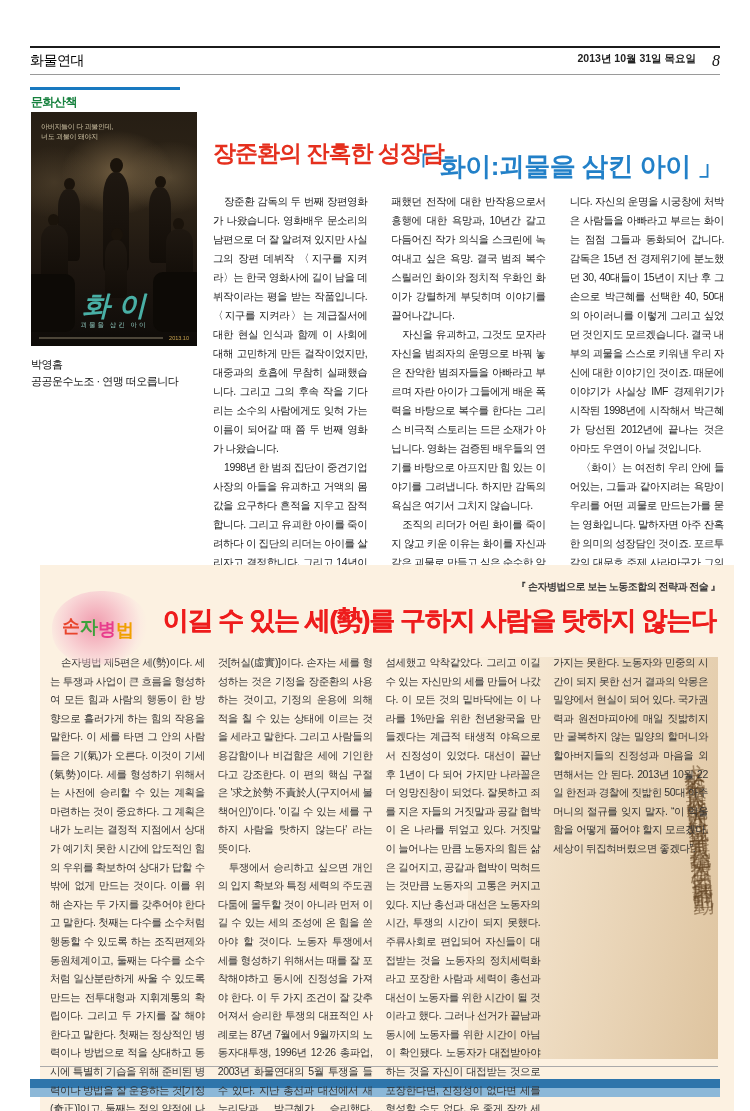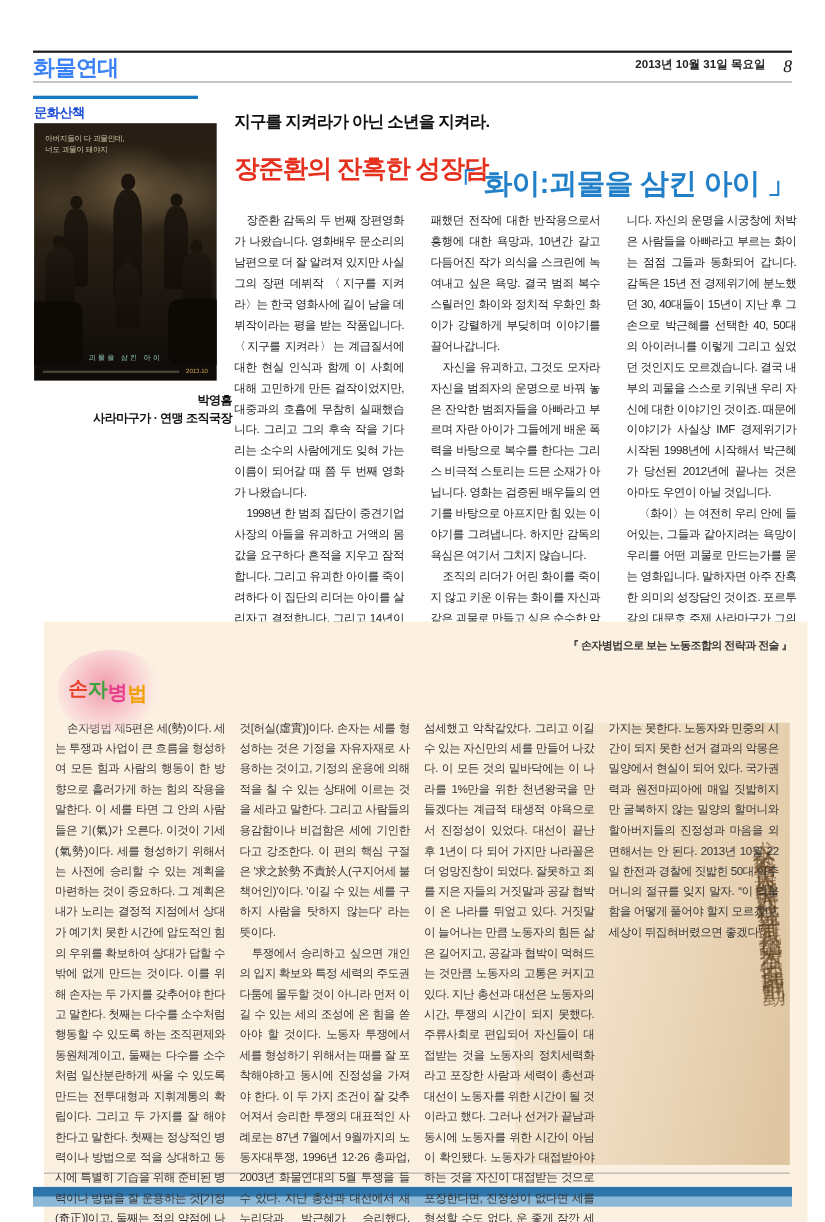--- a/index.html
+++ b/index.html
@@ -2,49 +2,49 @@
 <html><head>
 <meta charset="utf-8">
 <style>
   html,body{margin:0;padding:0;background:#e8e8e8;}
   .page{position:relative;width:750px;height:1111px;background:#ffffff;margin:0 auto;
         font-family:"Liberation Sans","DejaVu Sans",sans-serif;color:#222;overflow:hidden;}
 
   
   .hdr-topline{position:absolute;left:30px;top:46px;width:690px;height:2px;background:#1b1b1b;}
   .hdr-row{position:absolute;left:30px;top:50px;width:690px;height:22px;display:flex;align-items:center;}
-  .masthead{font-size:20px;font-weight:700;letter-spacing:-0.5px;color:#3b82f6;}
+  .masthead{font-size:14px;font-weight:400;letter-spacing:-0.5px;color:#000000;}
   .hdr-right{margin-left:auto;display:flex;align-items:flex-start;gap:16px;}
   .hdr-date{font-size:10.5px;font-weight:700;color:#222;}
   .hdr-pageno{font-size:16px;font-style:italic;font-family:"Liberation Serif","DejaVu Serif",serif;color:#111;}
   .hdr-botline{position:absolute;left:30px;top:74px;width:690px;height:1px;background:#9a9a9a;}
 
   
   .sec-blueline{position:absolute;left:30px;top:87px;width:150px;height:3px;background:#1879c0;}
-  .sec-label{position:absolute;left:31px;top:94px;font-size:12px;font-weight:800;color:#1d4ed8;letter-spacing:-0.5px;}
+  .sec-label{position:absolute;left:31px;top:94px;font-size:12px;font-weight:800;color:#15803d;letter-spacing:-0.5px;}
 
   .poster{position:absolute;left:31px;top:112px;width:166px;height:234px;overflow:hidden;
     background:
       radial-gradient(ellipse 80px 60px at 52% 26%, rgba(122,101,70,.85), rgba(122,101,70,0) 70%),
       radial-gradient(ellipse 66px 52px at 84% 28%, rgba(99,83,58,.7), rgba(99,83,58,0) 70%),
       radial-gradient(ellipse 66px 52px at 14% 30%, rgba(84,69,48,.6), rgba(84,69,48,0) 70%),
       linear-gradient(180deg,#261e14 0%,#2f2518 35%,#1d1610 68%,#0e0b08 100%);}
   .p-tag{position:absolute;left:10px;top:10px;font-size:7px;line-height:10px;color:#cfc3a4;letter-spacing:-0.3px;}
   .p-head{position:absolute;border-radius:50%;background:#1a130b;}
   .p-body{position:absolute;background:linear-gradient(#1f1811,#120d08);border-radius:45% 45% 14% 14%/26% 26% 8% 8%;}
   .p-sofa{position:absolute;background:#0d0a06;border-radius:10px;}
   .p-title{position:absolute;left:0;right:0;bottom:26px;text-align:center;font-size:28px;line-height:28px;
            color:#49b0a6;font-weight:700;letter-spacing:8px;text-indent:8px;
            font-family:"DejaVu Serif","Liberation Serif",serif;font-style:italic;}
   .p-sub{position:absolute;left:0;right:0;bottom:16px;text-align:center;font-size:6.5px;color:#8fc6bd;letter-spacing:2px;}
   .p-credits{position:absolute;left:8px;right:8px;bottom:5px;height:6px;display:flex;align-items:center;}
   .p-credline{flex:1;height:2px;background:rgba(150,140,115,.45);}
   .p-reldate{margin-left:6px;font-size:5.5px;color:#c9a44f;}
 
-  .byline{position:absolute;left:31px;top:356px;width:180px;font-size:11px;line-height:17px;font-weight:700;color:#111;letter-spacing:-0.5px;text-align:right;}
+  .byline{position:absolute;left:31px;top:356px;width:180px;font-size:11px;line-height:17px;font-weight:400;color:#111;letter-spacing:-0.5px;}
 
   
   .kicker{position:absolute;left:213px;top:101px;font-size:15px;font-weight:800;color:#111;letter-spacing:-0.7px;}
   .cul-sub{position:absolute;left:213px;top:119px;font-size:23px;font-weight:800;color:#e5301e;letter-spacing:-1px;margin-top:19px;}
   .cul-title{position:absolute;left:213px;top:149px;width:510px;text-align:right;font-size:26px;font-weight:600;
              color:#2280c8;letter-spacing:-0.5px;}
   .cols{position:absolute;display:flex;}
   .cols1{left:213px;top:192px;width:511px;height:360px;gap:24px;}
   .col{flex:1;font-size:10.5px;line-height:19px;text-align:justify;word-break:break-all;
        letter-spacing:-0.4px;color:#222;}
@@ -113,33 +113,33 @@
     <div class="p-body" style="left:10px;top:113px;width:27px;height:56px;"></div>
     <div class="p-head" style="left:124px;top:64px;width:11px;height:12px;"></div>
     <div class="p-body" style="left:118px;top:75px;width:22px;height:76px;"></div>
     <div class="p-head" style="left:142px;top:106px;width:11px;height:12px;"></div>
     <div class="p-body" style="left:135px;top:117px;width:27px;height:52px;"></div>
     <div class="p-head" style="left:80px;top:116px;width:12px;height:13px;"></div>
     <div class="p-body" style="left:74px;top:128px;width:22px;height:58px;"></div>
     <div class="p-sofa" style="left:-8px;top:162px;width:52px;height:58px;"></div>
     <div class="p-sofa" style="left:122px;top:160px;width:52px;height:60px;"></div>
 
+    <div class="p-title">화이</div>
     <div class="p-sub">괴물을 삼킨 아이</div>
     <div class="p-credits">
       <span class="p-credline"></span>
       <span class="p-reldate">2013.10</span>
     </div>
   </div>
 
   <div class="byline">
     <div>박영흠</div>
-    <div>사라마구가 · 연맹 조직국장</div>
+    <div>공공운수노조 · 연맹 떠오릅니다</div>
   </div>
 
-  <div class="kicker">지구를 지켜라가 아닌 소년을 지켜라.</div>
   <div class="cul-sub">장준환의 잔혹한 성장담</div>
   <div class="cul-title">「 화이:괴물을 삼킨 아이 」</div>
 
   <div class="cols cols1">
     <div class="col">
         <p class="para">장준환 감독의 두 번째 장편영화가 나왔습니다. 영화배우 문소리의 남편으로 더 잘 알려져 있지만 사실 그의 장편 데뷔작 〈지구를 지켜라〉는 한국 영화사에 길이 남을 데뷔작이라는 평을 받는 작품입니다. 〈지구를 지켜라〉는 계급질서에 대한 현실 인식과 함께 이 사회에 대해 고민하게 만든 걸작이었지만, 대중과의 호흡에 무참히 실패했습니다. 그리고 그의 후속 작을 기다리는 소수의 사람에게도 잊혀 가는 이름이 되어갈 때 쯤 두 번째 영화가 나왔습니다.</p>
         <p class="para">1998년 한 범죄 집단이 중견기업 사장의 아들을 유괴하고 거액의 몸값을 요구하다 흔적을 지우고 잠적합니다. 그리고 유괴한 아이를 죽이려하다 이 집단의 리더는 아이를 살리자고 결정합니다. 그리고 14년이 흐른 2012년, 우리는 자신을 유괴한 범죄자들을 아빠라고 부르는 한 소년을 만나게 됩니다.</p>
         <p class="para">〈화이〉는 감독의 두 가지 욕망이 공존하는 영화입니다. 대중과의 교감에 실</p>
       </div>
     <div class="col">
@@ -156,31 +156,32 @@
   <div class="cream">
     <div class="series-note">『 손자병법으로 보는 노동조합의 전략과 전술 』</div>
 
     <div class="logo">
       <div class="logo-blob"></div>
       <div class="logo-text">
         <span class="lg1">손</span><span class="lg2">자</span><span class="lg3">병</span><span class="lg4">법</span>
       </div>
     </div>
 
+    <div class="sun-title">이길 수 있는 세(勢)를 구하지 사람을 탓하지 않는다</div>
 
     <div class="manuscript">
       <div class="manu-text">求之於勢不責於人故能擇人而任勢任勢者其戰人也如轉木石之性安則靜危則動</div>
     </div>
 
     <div class="cols cols2">
       <div class="col">
           <p class="para">손자병법 제5편은 세(勢)이다. 세는 투쟁과 사업이 큰 흐름을 형성하여 모든 힘과 사람의 행동이 한 방향으로 흘러가게 하는 힘의 작용을 말한다. 이 세를 타면 그 안의 사람들은 기(氣)가 오른다. 이것이 기세(氣勢)이다. 세를 형성하기 위해서는 사전에 승리할 수 있는 계획을 마련하는 것이 중요하다. 그 계획은 내가 노리는 결정적 지점에서 상대가 예기치 못한 시간에 압도적인 힘의 우위를 확보하여 상대가 답할 수밖에 없게 만드는 것이다. 이를 위해 손자는 두 가지를 갖추어야 한다고 말한다. 첫째는 다수를 소수처럼 행동할 수 있도록 하는 조직편제와 동원체계이고, 둘째는 다수를 소수처럼 일산분란하게 싸울 수 있도록 만드는 전투대형과 지휘계통의 확립이다. 그리고 두 가지를 잘 해야 한다고 말한다. 첫째는 정상적인 병력이나 방법으로 적을 상대하고 동시에 특별히 기습을 위해 준비된 병력이나 방법을 잘 운용하는 것[기정(奇正)]이고, 둘째는 적의 약점에 나의 강한 힘을 가해 타격하는</p>
         </div>
       <div class="col">
-          <p class="para noind">것[허실(虛實)]이다. 손자는 세를 형성하는 것은 기정을 자유자재로 사용하는 것이고, 기정의 운용에 의해 적을 칠 수 있는 상태에 이르는 것을 세라고 말한다. 그리고 사람들의 용감함이나 비겁함은 세에 기인한다고 강조한다. 이 편의 핵심 구절은 '求之於勢 不責於人(구지어세 불책어인)'이다. '이길 수 있는 세를 구하지 사람을 탓하지 않는다' 라는 뜻이다.</p>
+          <p class="para noind">것[허실(虛實)]이다. 손자는 세를 형성하는 것은 기정을 장준환의 사용하는 것이고, 기정의 운용에 의해 적을 칠 수 있는 상태에 이르는 것을 세라고 말한다. 그리고 사람들의 용감함이나 비겁함은 세에 기인한다고 강조한다. 이 편의 핵심 구절은 '求之於勢 不責於人(구지어세 불책어인)'이다. '이길 수 있는 세를 구하지 사람을 탓하지 않는다' 라는 뜻이다.</p>
           <p class="para">투쟁에서 승리하고 싶으면 개인의 입지 확보와 특정 세력의 주도권 다툼에 몰두할 것이 아니라 먼저 이길 수 있는 세의 조성에 온 힘을 쏟아야 할 것이다. 노동자 투쟁에서 세를 형성하기 위해서는 때를 잘 포착해야하고 동시에 진정성을 가져야 한다. 이 두 가지 조건이 잘 갖추어져서 승리한 투쟁의 대표적인 사례로는 87년 7월에서 9월까지의 노동자대투쟁, 1996년 12·26 총파업, 2003년 화물연대의 5월 투쟁을 들 수 있다. 지난 총선과 대선에서 새누리당과 박근혜가 승리했다. 왜?.... 박근혜는 변신에 능수능란했고 영악했다. 비열했고 비정했고</p>
         </div>
       <div class="col">
           <p class="para noind">섬세했고 악착같았다. 그리고 이길 수 있는 자신만의 세를 만들어 나갔다. 이 모든 것의 밑바닥에는 이 나라를 1%만을 위한 천년왕국을 만들겠다는 계급적 태생적 야욕으로서 진정성이 있었다. 대선이 끝난 후 1년이 다 되어 가지만 나라꼴은 더 엉망진창이 되었다. 잘못하고 죄를 지은 자들의 거짓말과 공갈 협박이 온 나라를 뒤엎고 있다. 거짓말이 늘어나는 만큼 노동자의 힘든 삶은 길어지고, 공갈과 협박이 먹혀드는 것만큼 노동자의 고통은 커지고 있다. 지난 총선과 대선은 노동자의 시간, 투쟁의 시간이 되지 못했다. 주류사회로 편입되어 자신들이 대접받는 것을 노동자의 정치세력화라고 포장한 사람과 세력이 총선과 대선이 노동자를 위한 시간이 될 것이라고 했다. 그러나 선거가 끝남과 동시에 노동자를 위한 시간이 아님이 확인됐다. 노동자가 대접받아야 하는 것을 자신이 대접받는 것으로 포장한다면, 진정성이 없다면 세를 형성할 수도 없다. 운 좋게 잠깐 세를 만들었다고 하더라도 오래</p>
         </div>
       <div class="col">
           <p class="para noind">가지는 못한다. 노동자와 민중의 시간이 되지 못한 선거 결과의 악몽은 밀양에서 현실이 되어 있다. 국가권력과 원전마피아에 매일 짓밟히지만 굴복하지 않는 밀양의 할머니와 할아버지들의 진정성과 마음을 외면해서는 안 된다. 2013년 10월 22일 한전과 경찰에 짓밟힌 50대 아주머니의 절규를 잊지 말자. “이 억울함을 어떻게 풀어야 할지 모르겠다. 세상이 뒤집혀버렸으면 좋겠다”.</p>
         </div>
     </div>
 

